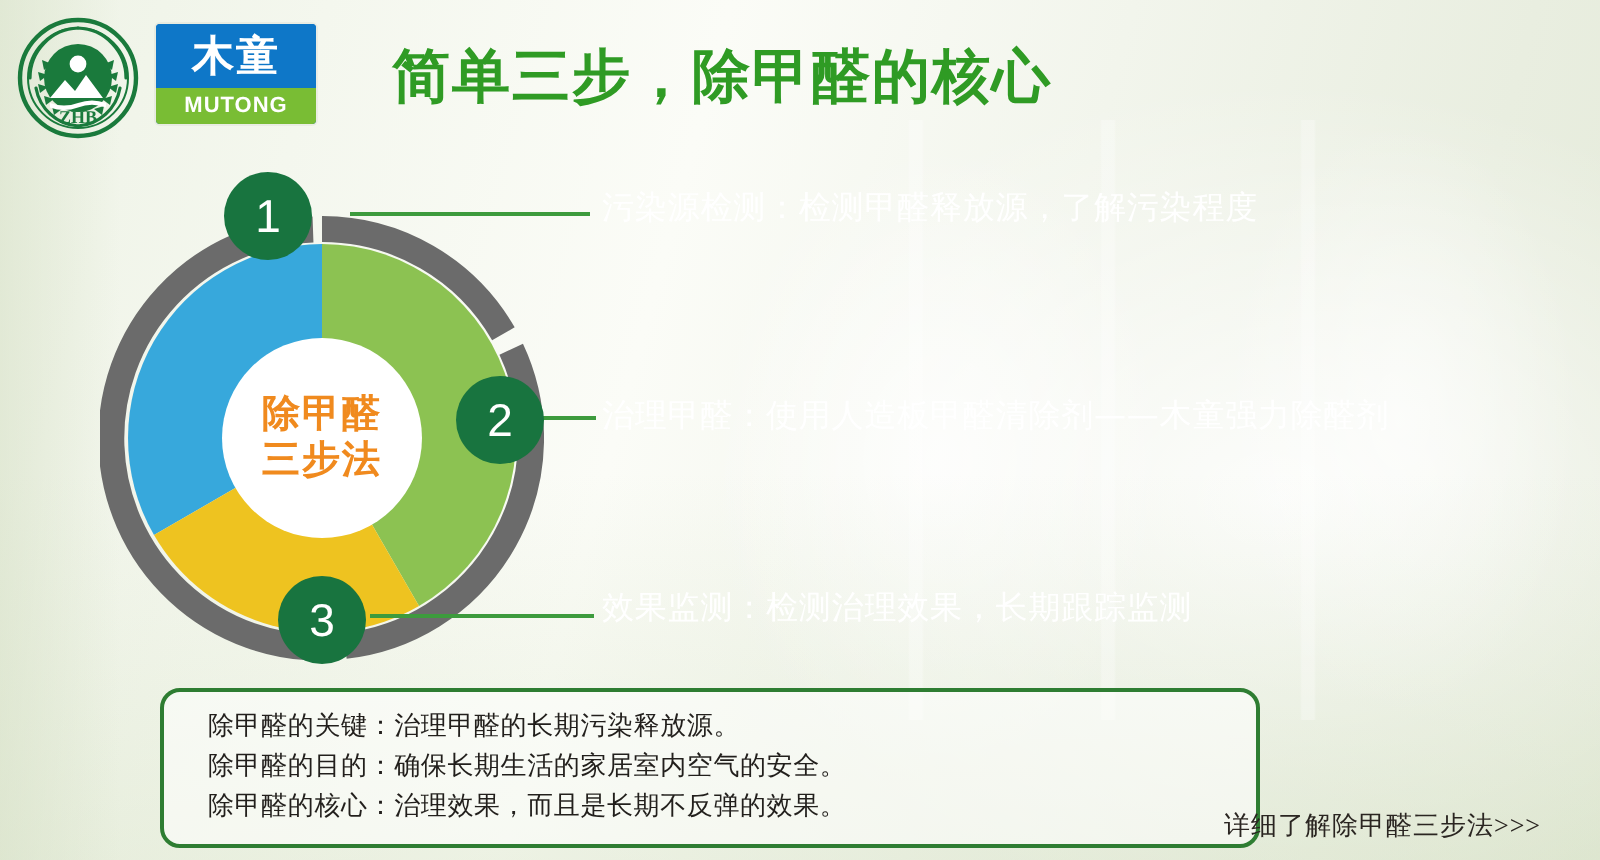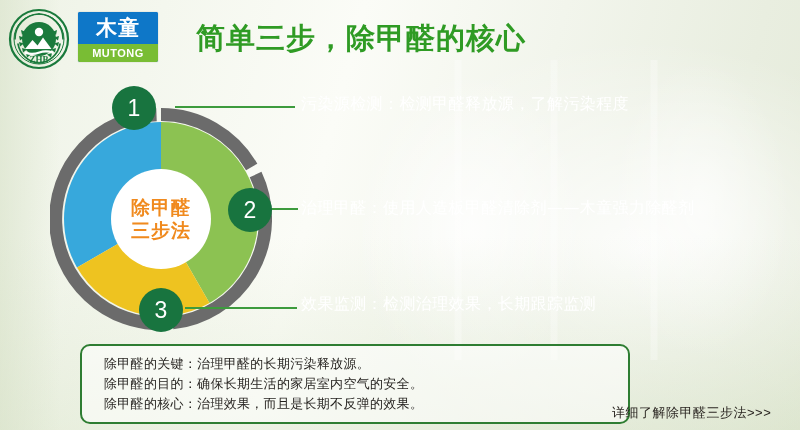--- a/index.html
+++ b/index.html
@@ -227,21 +227,21 @@
   }
   #more-link {
     position: absolute;
     left: 612px; top: 404px;
     font-size: 13px;
     line-height: 18px;
     color: #2a2521;
     white-space: nowrap;
     letter-spacing: 0.5px;
     cursor: pointer;
-    font-family: Liberation Sans, sans-serif;
+    font-family: Liberation Serif, serif;
     z-index: 5;
   }
 </style>
 </head>
 <body>
 
 <div id="stage">
 
   <div id="bg-wash"></div>
   <div id="bg-panes"></div>

